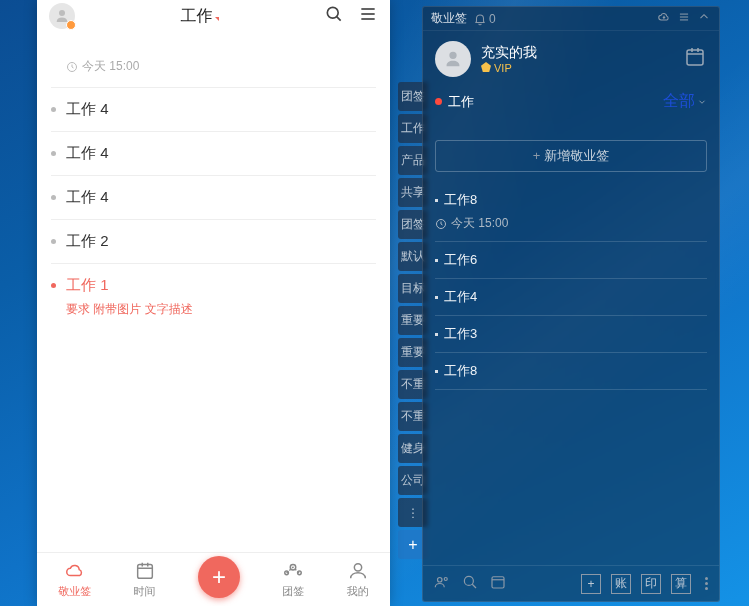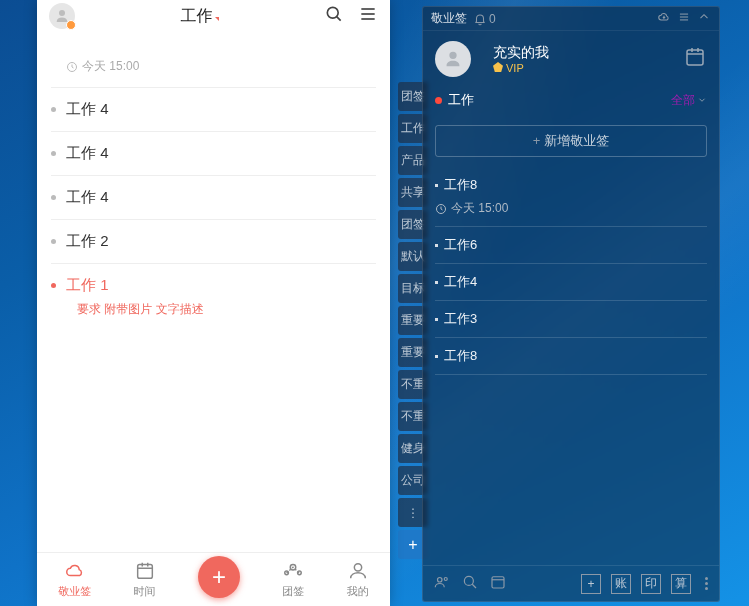--- a/index.html
+++ b/index.html
@@ -65,21 +65,21 @@
     display:flex; align-items:center; gap:10px;
     font-size:15px; color:#333;
   }
   .lrow .bullet { width:5px; height:5px; border-radius:50%; background:#bbb; flex-shrink:0;}
   .lrow .time {
     display:flex; align-items:center; gap:4px;
     font-size:12px; color:#aaa; margin-left:15px;
   }
   .lrow .time svg { width:12px; height:12px; stroke:#bbb; fill:none; stroke-width:2;}
   .lrow.red .main { color:#f0685e; }
-  .lrow.red .sub { font-size:12px; color:#f0685e; margin-left:26px; overflow:hidden; white-space:nowrap;}
+  .lrow.red .sub { font-size:12px; color:#f0685e; margin-left:15px; overflow:hidden; white-space:nowrap;}
 
   .left-bottom {
     height: 54px; border-top:1px solid #eee;
     display:flex; align-items:center; justify-content:space-around;
     position:relative;
   }
   .tab { display:flex; flex-direction:column; align-items:center; gap:2px; font-size:11px; color:#888;}
   .tab.active { color:#f0685e; }
   .tab svg { width:22px; height:22px; stroke:currentColor; fill:none; stroke-width:1.6;}
   .fab {
@@ -120,21 +120,21 @@
   .r-title {
     height:24px; display:flex; align-items:center;
     padding:0 8px; font-size:12px; gap:6px;
     border-bottom:1px solid rgba(255,255,255,.07);
   }
   .r-title .spacer { flex:1; }
   .r-title svg { width:14px; height:14px; stroke:#8b99a8; fill:none; stroke-width:1.8;}
   .r-title .bellwrap { display:flex; align-items:center; gap:2px; color:#9aa8b6;}
 
   .r-user {
-    display:flex; align-items:center; gap:22px;
+    display:flex; align-items:center; gap:10px;
     padding:10px 12px;
   }
   .r-user .av {
     width:36px; height:36px; border-radius:50%; background:#dcdfe3;
     display:flex; align-items:center; justify-content:center;
   }
   .r-user .av svg { width:22px; height:22px; fill:#aeb4bb;}
   .r-user .info { flex:1; }
   .r-user .name { font-size:14px; color:#fff; font-weight:500;}
   .r-user .vip { font-size:11px; color:#f7c14b; display:flex; align-items:flex-start; gap:3px;}
@@ -145,25 +145,25 @@
     display:inline-block;
   }
   .r-user .cal svg { width:24px; height:24px; stroke:#9aa8b6; fill:none; stroke-width:1.5;}
 
   .r-cat {
     display:flex; align-items:center; padding:4px 12px 8px;
     font-size:13px;
   }
   .r-cat .reddot { width:7px; height:7px; border-radius:50%; background:#ff4a3d; margin-right:6px;}
   .r-cat .catname { color:#fff; flex:1;}
-  .r-cat .all { color:#a21caf; font-size:12px; display:flex; align-items:center; gap:2px;}
+  .r-cat .all { color:#1d4ed8; font-size:16px; display:flex; align-items:center; gap:2px;}
   .r-cat .all svg { width:10px; height:10px; stroke:#9aa8b6; fill:none; stroke-width:2;}
 
   .r-add {
-    margin:8px 12px 10px;
+    margin:20px 12px 10px;
     border:1px solid rgba(255,255,255,.25);
     border-radius:3px;
     text-align:center; padding:6px 0;
     font-size:13px; color:#c8d2dc;
   }
   .r-add .plus { color:#8b99a8; margin-right:4px;}
 
   .r-list { flex:1; overflow:hidden; padding:0 12px;}
   .rrow {
     padding:9px 0;

